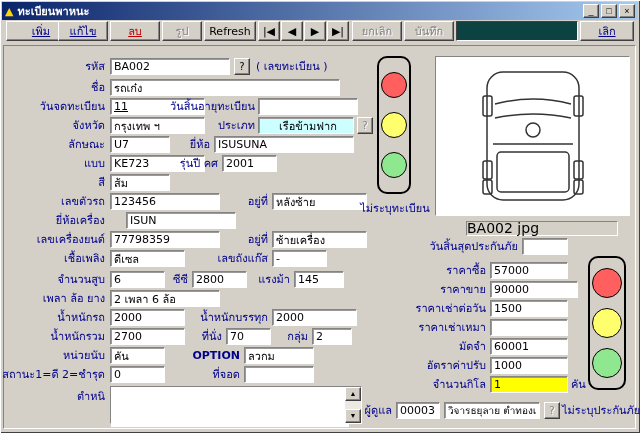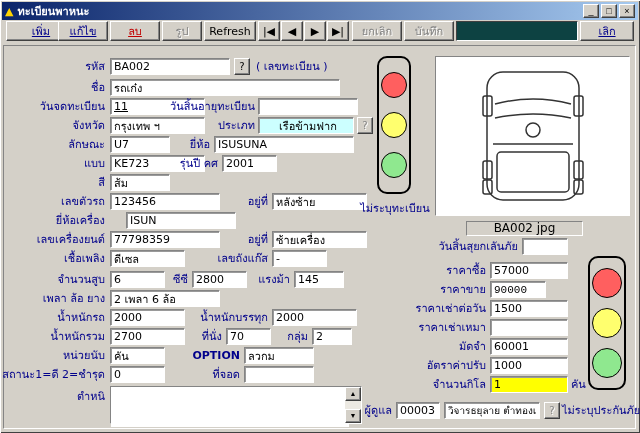--- a/index.html
+++ b/index.html
@@ -35,22 +35,22 @@
   .help{position:absolute;width:16px;height:17px;background:var(--win,#d4d0c8);
     border:1px solid;border-color:#fff #404040 #404040 #fff;box-shadow:inset -1px -1px 0 #848484;
     font-size:10px;line-height:14px;text-align:center;cursor:pointer;padding:0;font-family:inherit}
   .tlight{position:absolute;background:var(--win,#d4d0c8);border:2px solid #000;border-radius:10px;
     display:flex;flex-direction:column;align-items:center;justify-content:space-evenly;box-sizing:border-box}
   .bulb{border:1px solid #000;border-radius:50%}
   .b24{width:24px;height:24px}.b28{width:28px;height:28px}
   .bred{background:var(--lred,#ff5f5f)}.byel{background:var(--lyel,#ffff6e)}.bgrn{background:var(--lgrn,#8fe88f)}
   .photo{position:absolute;left:435px;top:56px;width:195px;height:160px;background:#fff;
     border:1px solid;border-color:#848484 #fff #fff #848484;display:flex;align-items:center;justify-content:center;box-sizing:border-box}
-  .caption{position:absolute;left:466px;top:221px;width:117px;height:15px;background:var(--win,#d4d0c8);
-    border:1px solid;border-color:#848484 #fff #fff #848484;text-align:center;font-size:12px;line-height:13px;color:#000;box-sizing:border-box}
+  .caption{position:absolute;left:466px;top:221px;width:152px;height:15px;background:var(--win,#d4d0c8);
+    border:1px solid;border-color:#848484 #fff #fff #848484;font-size:14px;line-height:13px;color:#000;box-sizing:border-box}
   .memo{position:absolute;left:110px;top:386px;width:252px;height:38px;background:#fff;
     border:1px solid;border-color:#848484 #fff #fff #848484;box-sizing:border-box}
   .memo textarea{position:absolute;left:0;top:0;width:234px;height:36px;border:0;resize:none;font-family:inherit;font-size:11px;outline:none}
   .sbar{position:absolute;right:0;top:0;width:16px;height:36px;background:#ece9e2}
   .sbtn{position:absolute;left:0;width:16px;height:14px;background:var(--win,#d4d0c8);
     border:1px solid;border-color:#fff #404040 #404040 #fff;box-shadow:inset -1px -1px 0 #848484;
     font-size:7px;line-height:12px;text-align:center;padding:0;cursor:pointer}
   .sbtn.dn{top:auto;bottom:0}
 </style>
 </head>
@@ -195,27 +195,27 @@
         <path d="M22 38 Q60 28 98 38"></path>
         <path d="M22 52 Q60 44 98 52"></path>
         <line x1="20" y1="78" x2="100" y2="78"></line>
         <circle cx="60" cy="64" r="7"></circle>
         <rect x="24" y="86" width="72" height="40" rx="4"></rect>
       </g>
     </svg>
   </div>
   <div class="caption">BA002 jpg</div>
 
-  <span class="lb" style="left:400px;top:238px;width:118px">วันสิ้นสุยกเลันภัย</span>
+  <span class="lb" style="left:400px;top:238px;width:118px">วันสิ้นสุดประกันภัย</span>
   <input class="fld" style="left: 522px; top: 238px; width: 46px;" value="">
 
   <span class="lb" style="left:408px;top:262px;width:78px">ราคาซื้อ</span>
   <input class="fld" style="left: 490px; top: 262px; width: 78px;" value="57000">
   <span class="lb" style="left:408px;top:281px;width:78px">ราคาขาย</span>
-  <input class="fld" style="left: 490px; top: 281px; width: 56px; font-family: Liberation Mono, monospace;" value="90000">
+  <input class="fld" style="left: 490px; top: 281px; width: 88px;" value="90000">
   <span class="lb" style="left:408px;top:300px;width:78px">ราคาเช่าต่อวัน</span>
   <input class="fld" style="left: 490px; top: 300px; width: 78px;" value="1500">
   <span class="lb" style="left:408px;top:319px;width:78px">ราคาเช่าเหมา</span>
   <input class="fld" style="left: 490px; top: 319px; width: 78px;" value="">
   <span class="lb" style="left:408px;top:338px;width:78px">มัดจำ</span>
   <input class="fld" style="left: 490px; top: 338px; width: 78px;" value="60001">
   <span class="lb" style="left:408px;top:357px;width:78px">อัตราค่าปรับ</span>
   <input class="fld" style="left: 490px; top: 357px; width: 78px;" value="1000">
   <span class="lb" style="left:408px;top:376px;width:78px">จำนวนกิโล</span>
   <input class="fld yellow" style="left: 490px; top: 376px; width: 78px;" value="1">

